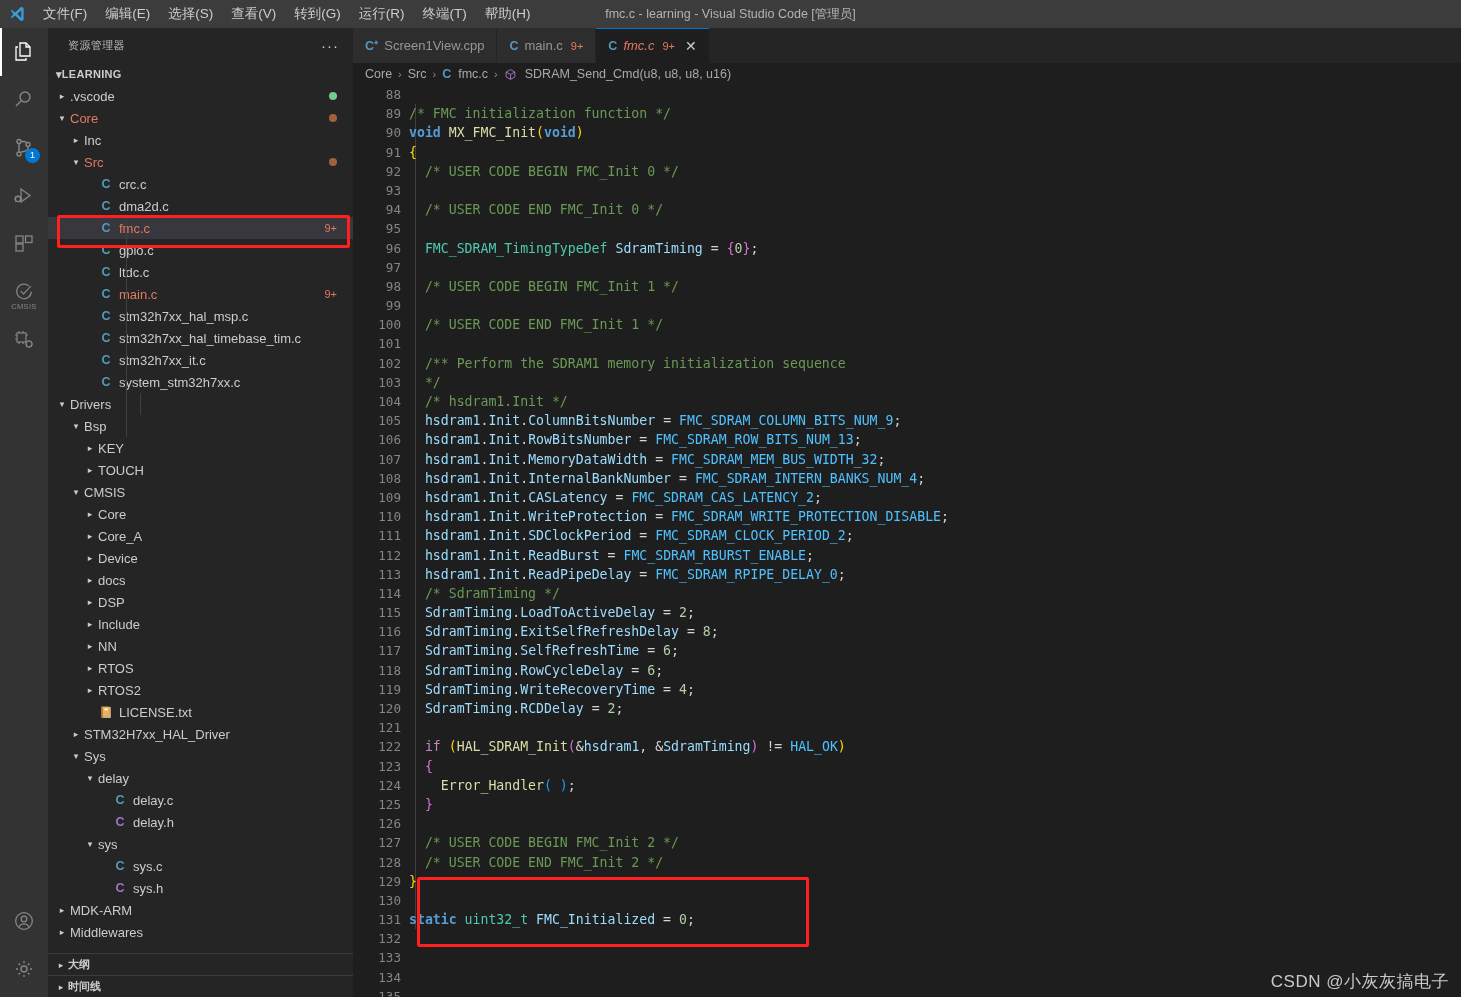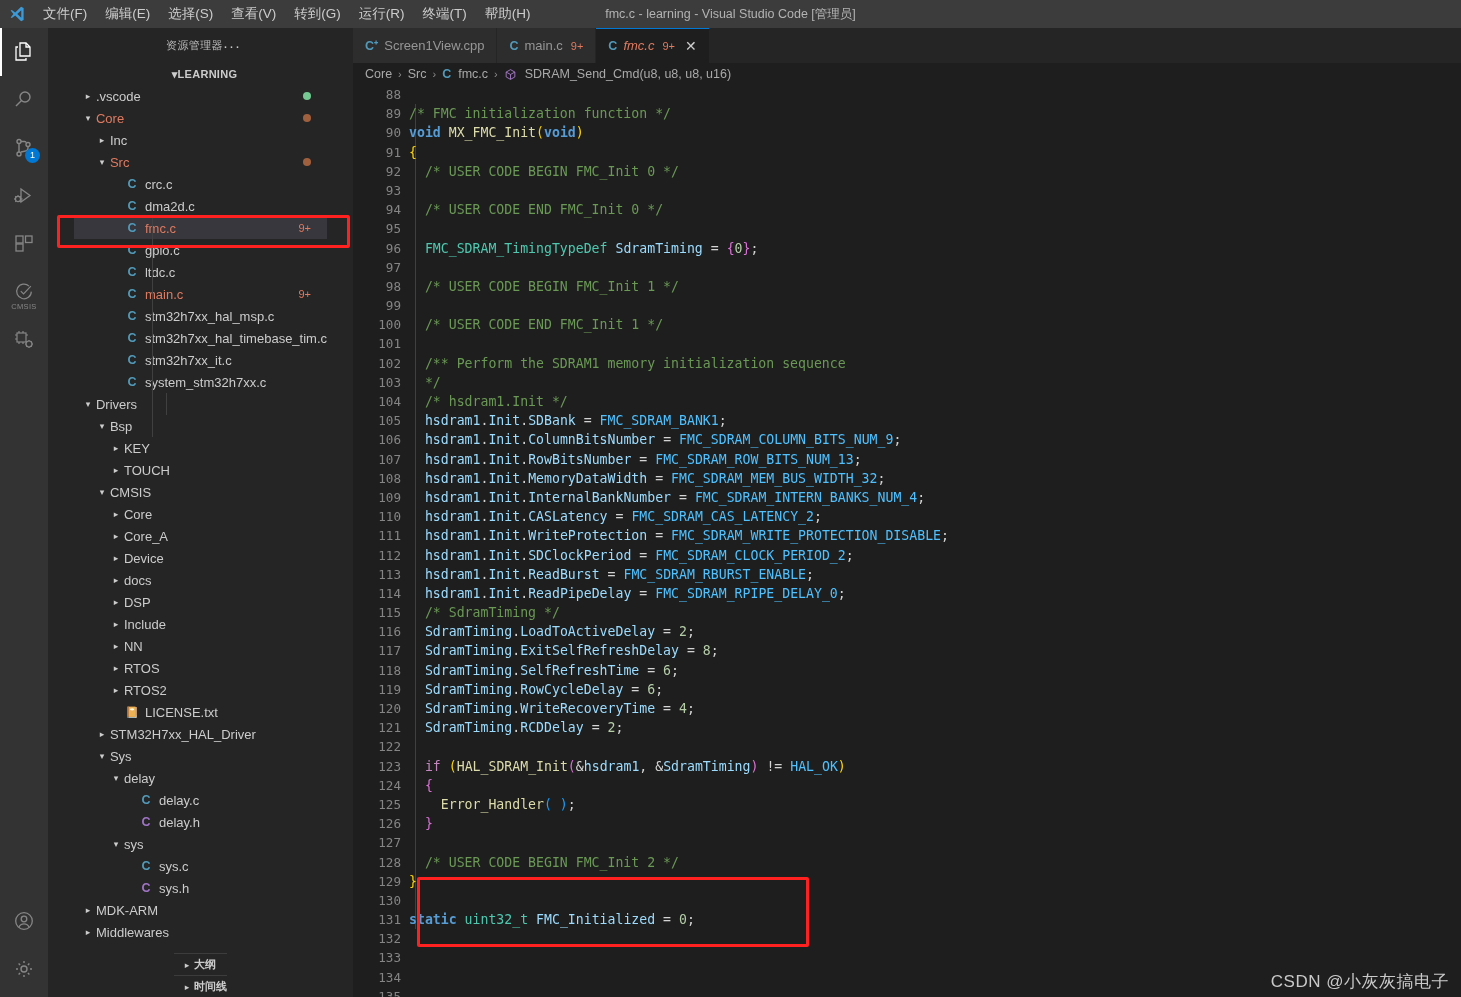--- a/index.html
+++ b/index.html
@@ -50,21 +50,21 @@
   }
   .act-cmsis-text{
     position:absolute; bottom:5px; left:0; width:48px; text-align:center;
     font-size:7.5px; color:#868686; letter-spacing:.3px;
   }
   .act-spacer{ flex:1; }
 
   
   .sidebar{
     position:absolute; left:48px; top:28px; width:305px; height:969px;
-    background:#252526; display:flex; flex-direction:column;align-items:center;
+    background:#252526; display:flex; flex-direction:column;
   }
   .sidebar-title{
     height:35px; display:flex; align-items:center; justify-content:space-between;
     padding:0 14px 0 20px; font-size:11px; color:#bbbbbb; letter-spacing:.4px;
   }
   .dots{ color:#cccccc; font-size:15px; letter-spacing:1px; line-height:10px; }
   .tree-root{
     height:22px; display:flex; align-items:center; padding-left:8px;
     font-size:11px; font-weight:bold; color:#cccccc; letter-spacing:.3px;
   }
@@ -586,21 +586,20 @@
           <div class="cline">&nbsp;</div>
           <div class="cline"><span class="c-plain">  </span><span class="c-type">FMC_SDRAM_TimingTypeDef</span><span class="c-plain"> </span><span class="c-var">SdramTiming</span><span class="c-plain"> = </span><span class="c-br2">{</span><span class="c-num">0</span><span class="c-br2">}</span><span class="c-plain">;</span></div>
           <div class="cline">&nbsp;</div>
           <div class="cline"><span class="c-cmt">  /* USER CODE BEGIN FMC_Init 1 */</span></div>
           <div class="cline">&nbsp;</div>
           <div class="cline"><span class="c-cmt">  /* USER CODE END FMC_Init 1 */</span></div>
           <div class="cline">&nbsp;</div>
           <div class="cline"><span class="c-cmt">  /** Perform the SDRAM1 memory initialization sequence</span></div>
           <div class="cline"><span class="c-cmt">  */</span></div>
           <div class="cline"><span class="c-cmt">  /* hsdram1.Init */</span></div>
-          <div class="cline"><span class="c-plain">  </span><span class="c-var">hsdram1</span><span class="c-plain">.</span><span class="c-var">Init</span><span class="c-plain">.</span><span class="c-var">SDBank</span><span class="c-plain"> = </span><span class="c-const">FMC_SDRAM_BANK1</span><span class="c-plain">;</span></div>
           <div class="cline"><span class="c-plain">  </span><span class="c-var">hsdram1</span><span class="c-plain">.</span><span class="c-var">Init</span><span class="c-plain">.</span><span class="c-var">ColumnBitsNumber</span><span class="c-plain"> = </span><span class="c-const">FMC_SDRAM_COLUMN_BITS_NUM_9</span><span class="c-plain">;</span></div>
           <div class="cline"><span class="c-plain">  </span><span class="c-var">hsdram1</span><span class="c-plain">.</span><span class="c-var">Init</span><span class="c-plain">.</span><span class="c-var">RowBitsNumber</span><span class="c-plain"> = </span><span class="c-const">FMC_SDRAM_ROW_BITS_NUM_13</span><span class="c-plain">;</span></div>
           <div class="cline"><span class="c-plain">  </span><span class="c-var">hsdram1</span><span class="c-plain">.</span><span class="c-var">Init</span><span class="c-plain">.</span><span class="c-var">MemoryDataWidth</span><span class="c-plain"> = </span><span class="c-const">FMC_SDRAM_MEM_BUS_WIDTH_32</span><span class="c-plain">;</span></div>
           <div class="cline"><span class="c-plain">  </span><span class="c-var">hsdram1</span><span class="c-plain">.</span><span class="c-var">Init</span><span class="c-plain">.</span><span class="c-var">InternalBankNumber</span><span class="c-plain"> = </span><span class="c-const">FMC_SDRAM_INTERN_BANKS_NUM_4</span><span class="c-plain">;</span></div>
           <div class="cline"><span class="c-plain">  </span><span class="c-var">hsdram1</span><span class="c-plain">.</span><span class="c-var">Init</span><span class="c-plain">.</span><span class="c-var">CASLatency</span><span class="c-plain"> = </span><span class="c-const">FMC_SDRAM_CAS_LATENCY_2</span><span class="c-plain">;</span></div>
           <div class="cline"><span class="c-plain">  </span><span class="c-var">hsdram1</span><span class="c-plain">.</span><span class="c-var">Init</span><span class="c-plain">.</span><span class="c-var">WriteProtection</span><span class="c-plain"> = </span><span class="c-const">FMC_SDRAM_WRITE_PROTECTION_DISABLE</span><span class="c-plain">;</span></div>
           <div class="cline"><span class="c-plain">  </span><span class="c-var">hsdram1</span><span class="c-plain">.</span><span class="c-var">Init</span><span class="c-plain">.</span><span class="c-var">SDClockPeriod</span><span class="c-plain"> = </span><span class="c-const">FMC_SDRAM_CLOCK_PERIOD_2</span><span class="c-plain">;</span></div>
           <div class="cline"><span class="c-plain">  </span><span class="c-var">hsdram1</span><span class="c-plain">.</span><span class="c-var">Init</span><span class="c-plain">.</span><span class="c-var">ReadBurst</span><span class="c-plain"> = </span><span class="c-const">FMC_SDRAM_RBURST_ENABLE</span><span class="c-plain">;</span></div>
           <div class="cline"><span class="c-plain">  </span><span class="c-var">hsdram1</span><span class="c-plain">.</span><span class="c-var">Init</span><span class="c-plain">.</span><span class="c-var">ReadPipeDelay</span><span class="c-plain"> = </span><span class="c-const">FMC_SDRAM_RPIPE_DELAY_0</span><span class="c-plain">;</span></div>
           <div class="cline"><span class="c-cmt">  /* SdramTiming */</span></div>
@@ -610,20 +609,21 @@
           <div class="cline"><span class="c-plain">  </span><span class="c-var">SdramTiming</span><span class="c-plain">.</span><span class="c-var">RowCycleDelay</span><span class="c-plain"> = </span><span class="c-num">6</span><span class="c-plain">;</span></div>
           <div class="cline"><span class="c-plain">  </span><span class="c-var">SdramTiming</span><span class="c-plain">.</span><span class="c-var">WriteRecoveryTime</span><span class="c-plain"> = </span><span class="c-num">4</span><span class="c-plain">;</span></div>
           <div class="cline"><span class="c-plain">  </span><span class="c-var">SdramTiming</span><span class="c-plain">.</span><span class="c-var">RCDDelay</span><span class="c-plain"> = </span><span class="c-num">2</span><span class="c-plain">;</span></div>
           <div class="cline">&nbsp;</div>
           <div class="cline"><span class="c-plain">  </span><span class="c-kw2">if</span><span class="c-plain"> </span><span class="c-br1">(</span><span class="c-fn">HAL_SDRAM_Init</span><span class="c-br2">(</span><span class="c-plain">&amp;</span><span class="c-var">hsdram1</span><span class="c-plain">, &amp;</span><span class="c-var">SdramTiming</span><span class="c-br2">)</span><span class="c-plain"> != </span><span class="c-const">HAL_OK</span><span class="c-br1">)</span></div>
           <div class="cline"><span class="c-plain">  </span><span class="c-br2">{</span></div>
           <div class="cline"><span class="c-plain">    </span><span class="c-fn">Error_Handler</span><span class="c-br3">( )</span><span class="c-plain">;</span></div>
           <div class="cline"><span class="c-plain">  </span><span class="c-br2">}</span></div>
           <div class="cline">&nbsp;</div>
           <div class="cline"><span class="c-cmt">  /* USER CODE BEGIN FMC_Init 2 */</span></div>
+          <div class="cline"><span class="c-cmt">  /* USER CODE END FMC_Init 2 */</span></div>
           <div class="cline"><span class="c-br1">}</span></div>
           <div class="cline">&nbsp;</div>
           <div class="cline"><span class="c-kw">static</span><span class="c-plain"> </span><span class="c-type">uint32_t</span><span class="c-plain"> </span><span class="c-var">FMC_Initialized</span><span class="c-plain"> = </span><span class="c-num">0</span><span class="c-plain">;</span></div>
         </div>
     </div>
   </div>
 
   <div class="redbox" id="box0" style="left: 57px; top: 215px; width: 293px; height: 33px; border-color: rgb(255, 32, 32);"></div>
   <div class="redbox" id="box1" style="left: 417px; top: 877px; width: 392px; height: 70px; border-color: rgb(255, 32, 32);"></div>
 

